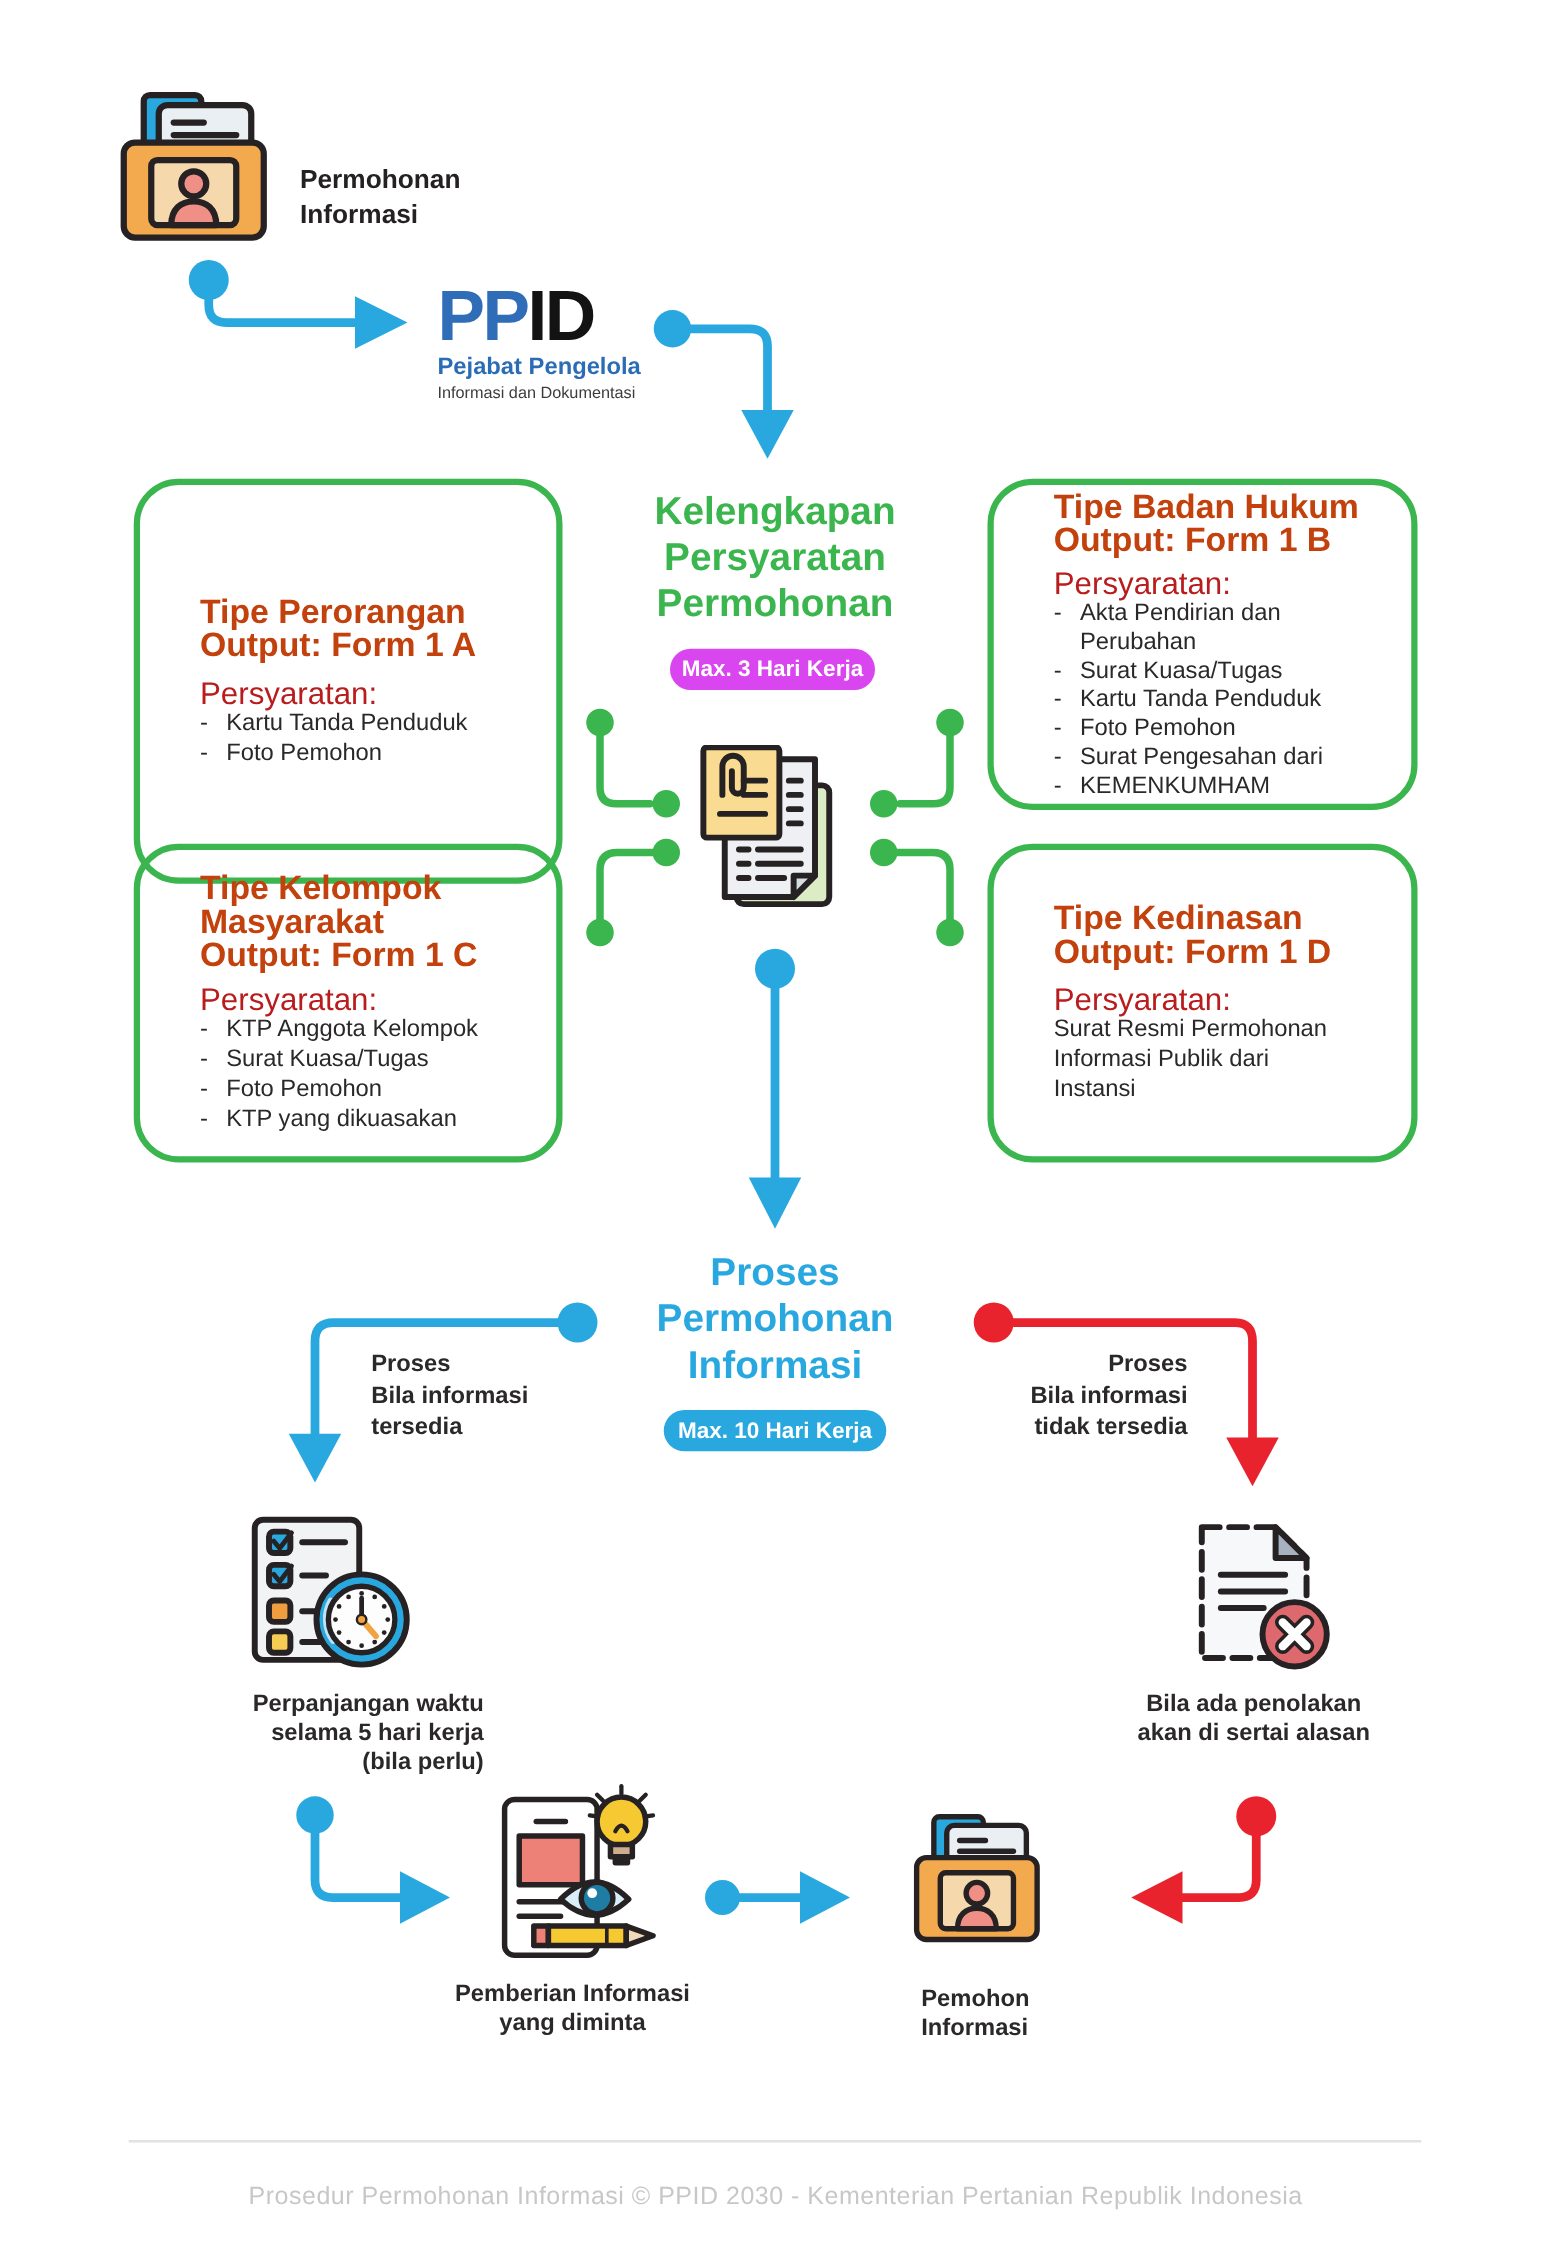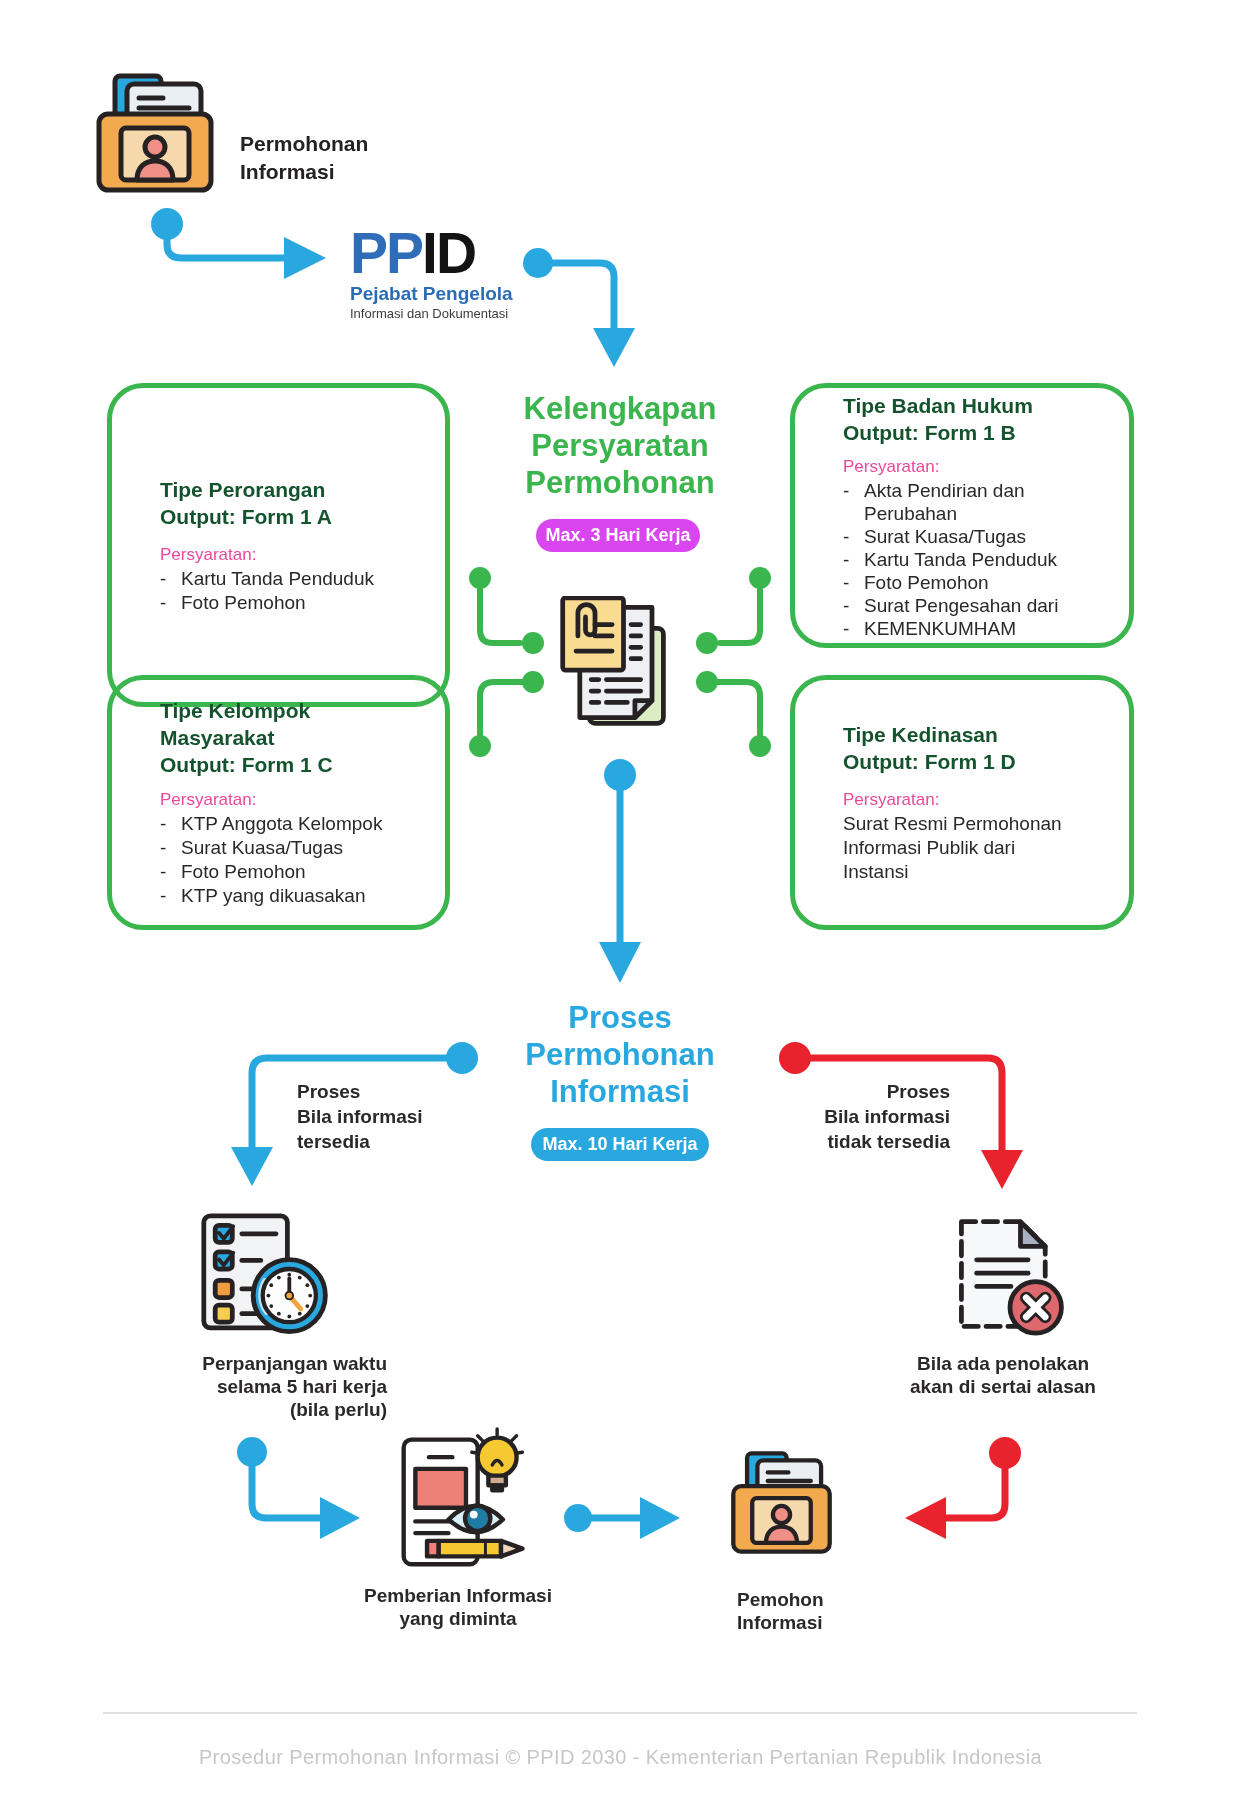--- a/index.html
+++ b/index.html
@@ -36,22 +36,22 @@
   .badge-green{left:536px;top:519px;width:164px;background:#d946ef;}
   .badge-blue{left:531px;top:1128px;width:178px;background:#29a8e0;}
 
   
   .gbox{position:absolute;border:5px solid #3bb54d;border-radius:36px;box-sizing:border-box;
         display:flex;flex-direction:column;justify-content:center;padding-left:48px;padding-right:14px;}
   .gbox-1{left:107px;top:383px;width:343px;height:324px;}
   .gbox-2{left:790px;top:383px;width:344px;height:265px;}
   .gbox-3{left:107px;top:675px;width:343px;height:255px;}
   .gbox-4{left:790px;top:675px;width:344px;height:255px;}
-  .gbox-title{font-size:21px;font-weight:700;line-height:27px;color:#14532d;}
-  .gbox-req{font-size:17px;font-weight:400;line-height:24px;color:#ec4899;margin-top:13px;}
+  .gbox-title{font-size:27px;font-weight:700;line-height:27px;color:#c2410c;}
+  .gbox-req{font-size:25px;font-weight:400;line-height:24px;color:#b91c1c;margin-top:13px;}
   .gbox-items{font-size:19px;font-weight:400;color:#2b282a;}
   .li{display:flex;line-height:24px;}
   .gbox-2 .li{line-height:23px;}
   .li .dash{width:21px;flex:0 0 21px;}
   .plainline{font-size:19px;font-weight:400;line-height:24px;color:#2b282a;}
 
   
   .branch{font-size:19px;font-weight:600;line-height:25px;color:#2b282a;}
   .branch-left{left:297px;top:1079px;text-align:left;}
   .branch-right{left:700px;top:1079px;width:250px;text-align:right;}

